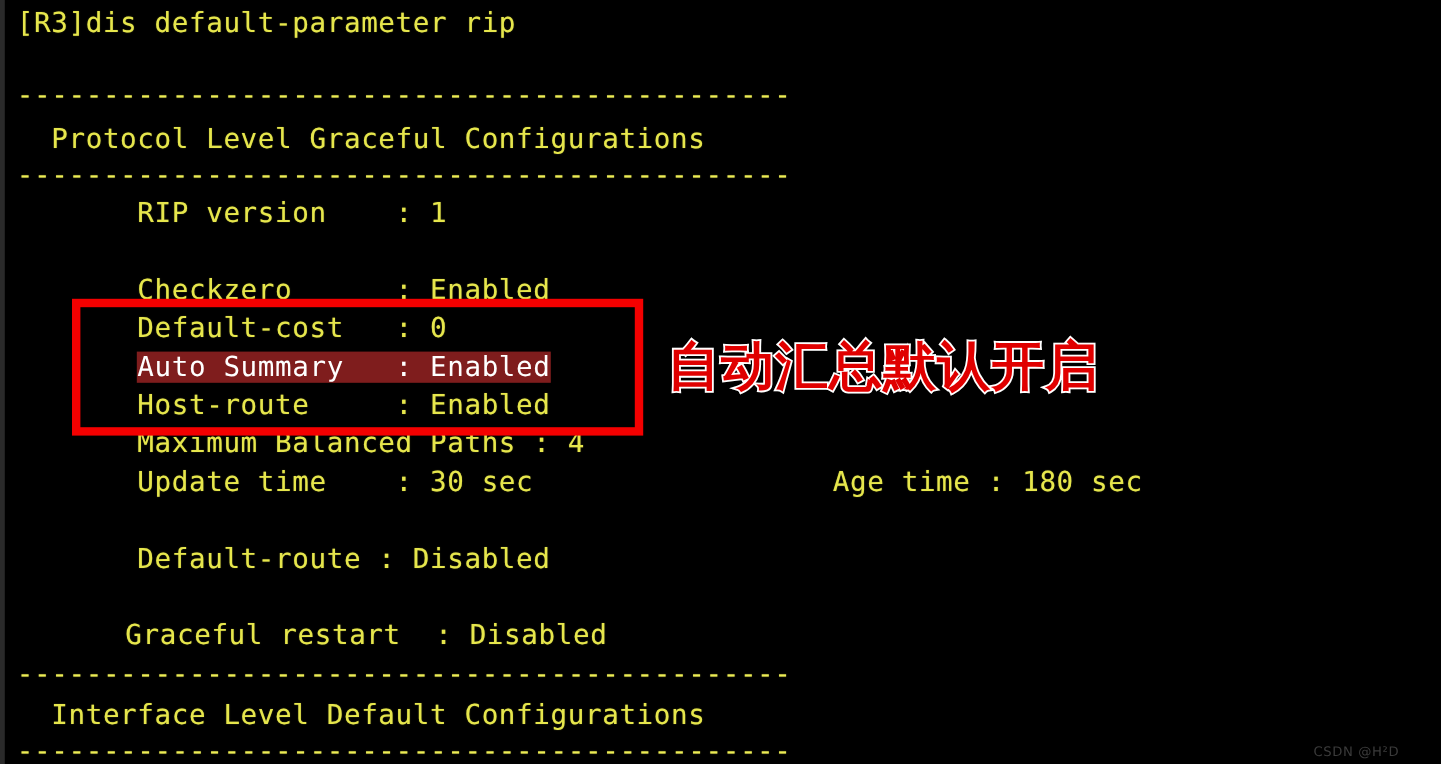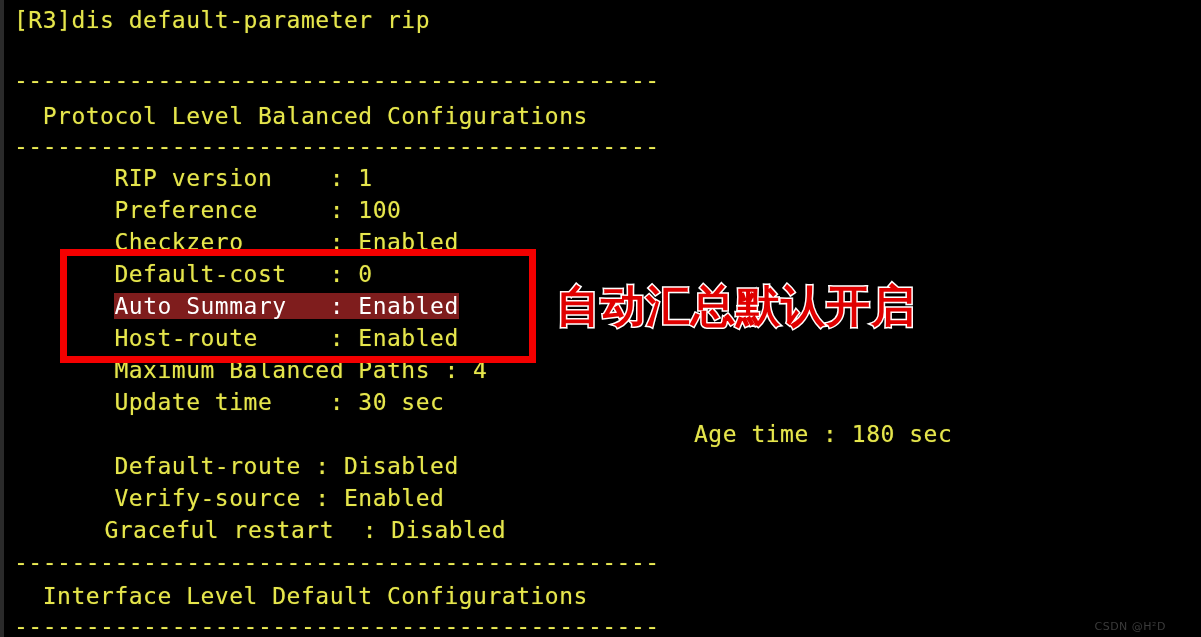--- a/index.html
+++ b/index.html
@@ -102,46 +102,44 @@
 <div id="screen">
 
   <div id="left-edge-strip"></div>
 
   <div id="terminal">
 
     <div class="line" style="top:4px; left:14px;">[R3]dis default-parameter rip</div>
 
     <div class="line rule" style="top:64px; left:14px;">---------------------------------------------</div>
 
-    <div class="line" style="top:100px; left:14px;">  Protocol Level Balanced Configurations</div>
+    <div class="line" style="top:100px; left:14px;">  Protocol Level Graceful Configurations</div>
 
     <div class="line rule" style="top:130px; left:14px;">---------------------------------------------</div>
 
     <div class="line" style="top:162px; left:14px;">       RIP version    : 1</div>
 
-    <div class="line" style="top:194px; left:14px;">       Preference     : 100</div>
 
     <div class="line" style="top:226px; left:14px;">       Checkzero      : Enabled</div>
 
     <div class="line" style="top:258px; left:14px;">       Default-cost   : 0</div>
 
     <div class="line" style="top:290px; left:14px;"><span>       </span><span class="sel">Auto Summary   : Enabled</span></div>
 
     <div class="line" style="top:322px; left:14px;">       Host-route     : Enabled</div>
 
     <div class="line" style="top:354px; left:14px;">       Maximum Balanced Paths : 4</div>
 
     <div class="line" style="top:386px; left:14px;">       Update time    : 30 sec</div>
 
-    <div class="line" style="top:386px; left:694px;margin-top:32px;">Age time : 180 sec</div>
+    <div class="line" style="top:386px; left:694px;">Age time : 180 sec</div>
 
 
     <div class="line" style="top:450px; left:14px;">       Default-route : Disabled</div>
 
-    <div class="line" style="top:482px; left:14px;">       Verify-source : Enabled</div>
 
     <div class="line" style="top:514px; left:4px;">       Graceful restart  : Disabled</div>
 
     <div class="line rule" style="top:546px; left:14px;">---------------------------------------------</div>
 
     <div class="line" style="top:580px; left:14px;">  Interface Level Default Configurations</div>
 
     <div class="line rule" style="top:610px; left:14px;">---------------------------------------------</div>
 
   </div>

